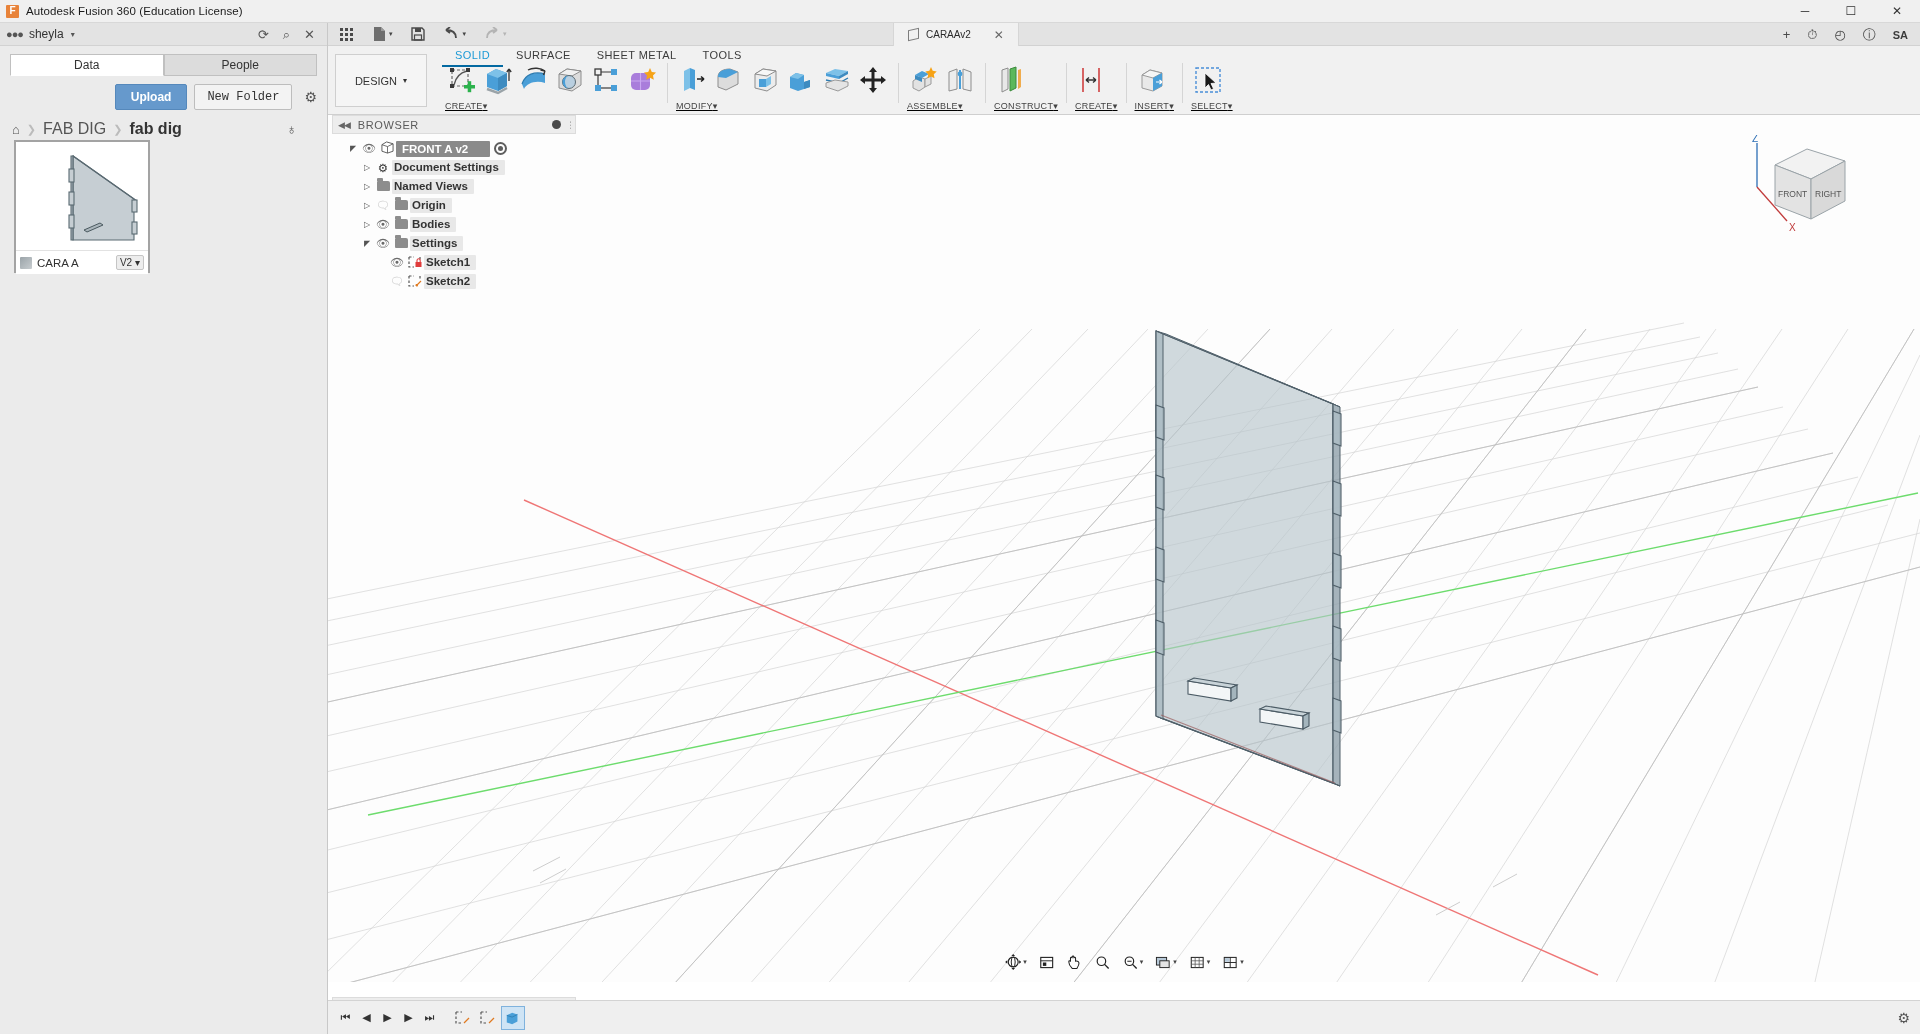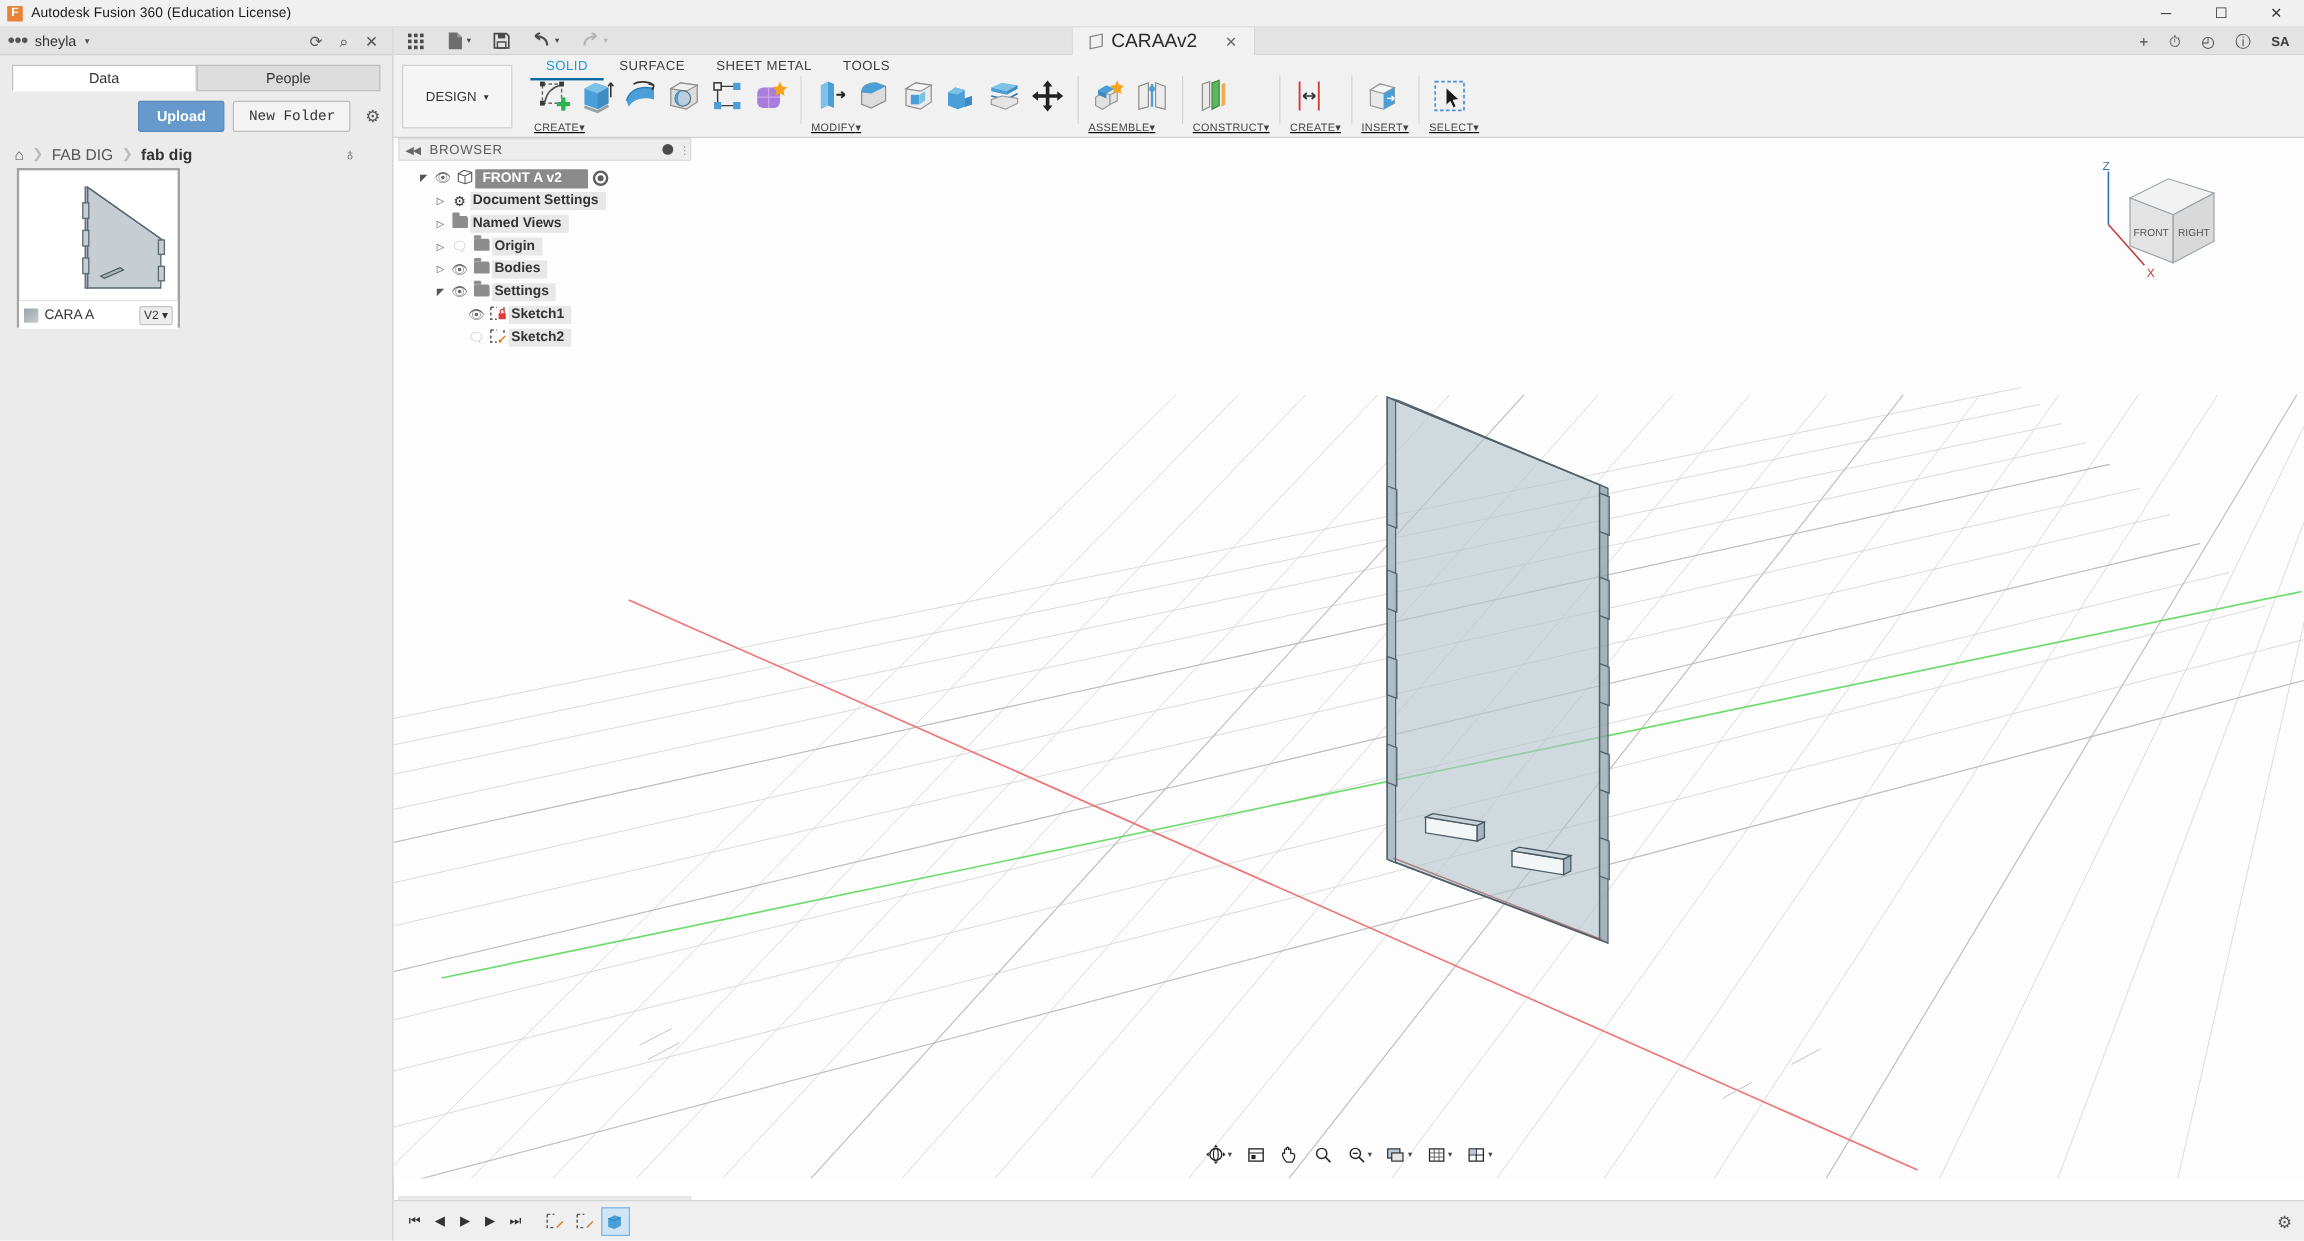--- a/index.html
+++ b/index.html
@@ -38,21 +38,21 @@
 
   .dp-actions { display:flex; justify-content:flex-end; gap:7px;
     margin:8px 10px 0 0; align-items:center; }
   .btn-upload { background:#6699cc; color:#fff; font-size:12px; font-weight:bold;
     padding:5px 15px; border:1px solid #5588bb; border-radius:2px; }
   .btn-newfolder { background:#f3f3f3; color:#333; font-size:12px;
     padding:5px 12px; border:1px solid #bdbdbd; border-radius:2px;font-family:Liberation Mono, monospace; }
   .dp-gear { font-size:14px; color:#555; margin-left:5px; }
 
   .dp-crumbs { display:flex; align-items:center; gap:7px; padding:10px 0 0 12px; }
-  .crumb { font-size:13px; color:#555; }
+  .crumb { font-size:16px; color:#555; }
   .crumb.current { color:#333; font-weight:bold; }
   .crumb-sep { color:#bbb; font-size:11px; }
   .crumb-home { font-size:13px; color:#555; }
   .dp-globe { margin-left:auto; margin-right:30px; font-size:14px; color:#555;}
 
   .dp-card { position:absolute; left:14px; top:117px; width:136px; height:133px;
     background:#fff; border:2px solid #a3a3a3; }
   .dp-card-thumb { width:100%; height:108px; position:relative; overflow:hidden; }
   .dp-card-foot { height:24px; border-top:1px solid #e2e2e2; display:flex;
     align-items:center; padding:0 4px; background:#fff; }
@@ -154,21 +154,21 @@
     justify-content:center; }
   .tl-item.sel { background:#cfe4f5; border:1px solid #7fb2dd; }
   .tl-gear { position:absolute; right:10px; font-size:14px; color:#555; }
 
   
   .docchip { position:absolute; top:0; left:0; height:23px; display:flex;
     align-items:center; background:#f1f1f1; padding:0 14px 0 14px;
     border-left:1px solid #d6d6d6; border-right:1px solid #d6d6d6; }
   .docchip .cube { width:11px; height:11px; margin-right:7px;
     border:1.4px solid #7d7d7d; transform:skewY(-12deg); }
-  .docname { font-size:16px; color:#2b2b2b; }
+  .docname { font-size:10px; color:#2b2b2b; }
   .docclose { margin-left:23px; font-size:12px; color:#666; }
   .rightctrls { position:absolute; right:0; top:0; height:23px; display:flex;
     align-items:center; gap:17px; padding-right:12px; }
   .rc-ic { font-size:13px; color:#4a4a4a; }
   .rc-avatar { font-size:11px; color:#3c3c3c; font-weight:600; }
 </style>
 </head>
 <body>
 
 <div class="titlebar">

